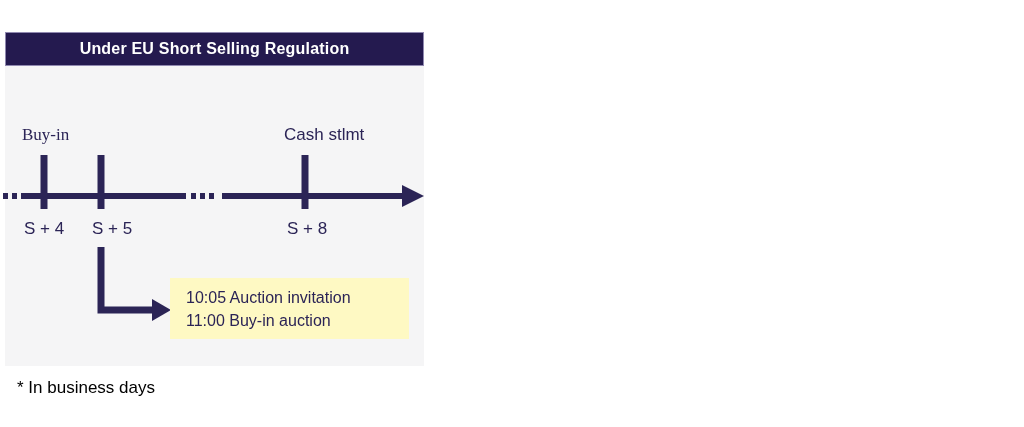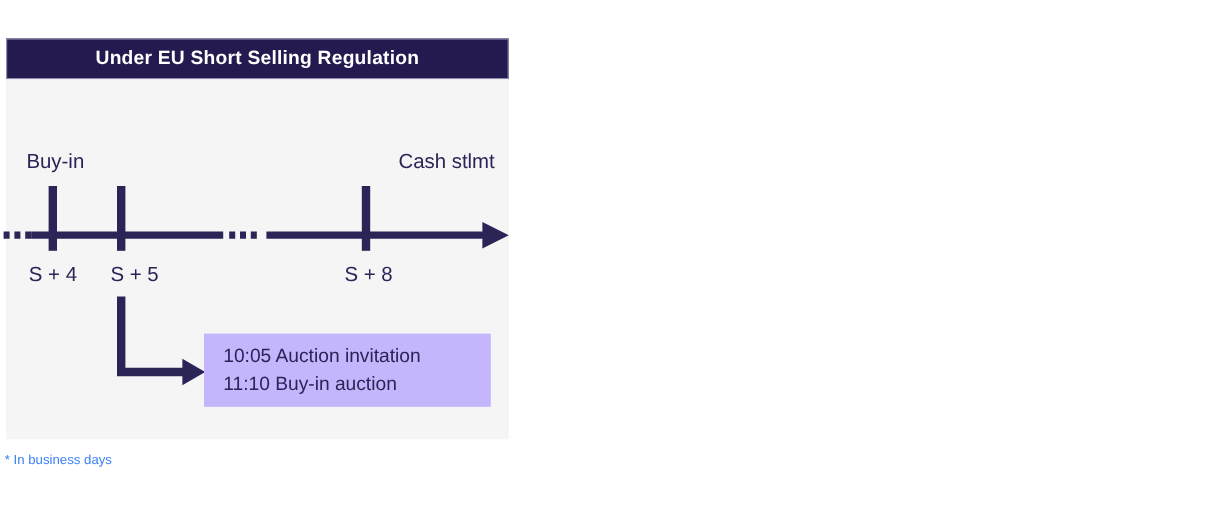--- a/index.html
+++ b/index.html
@@ -41,23 +41,23 @@
     width: 419px;
     height: 300px;
     background: #f5f5f6;
   }
 
   .tl-label {
     color: #2b2456;
     font-size: 17px;
     white-space: nowrap;
   }
-  .label-buyin   { left: 22px;  top: 125px; }
+  .label-buyin   { left: 22px;  top: 125px; font-family: Liberation Serif, serif; }
   .label-auction { left: 87px;  top: 125px; }
-  .label-cash    { left: 284px; top: 125px; margin-left: 48px; }
+  .label-cash    { left: 284px; top: 125px; }
 
   .day-label {
     color: #2b2456;
     font-size: 17px;
     white-space: nowrap;
   }
   .day-s4 { left: 24px;  top: 219px; text-align: center; }
   .day-s5 { left: 92px;  top: 219px; }
   .day-s8 { left: 287px; top: 219px; text-align: right; }
 
@@ -67,36 +67,36 @@
     width: 1024px;
     height: 427px;
     pointer-events: none;
   }
 
   .callout-box {
     left: 170px;
     top: 278px;
     width: 239px;
     height: 61px;
-    background: #c4b5fd;
+    background: #fef9c3;
     box-sizing: border-box;
     padding: 8px 0 0 16px;
   }
   .callout-line {
     color: #2b2456;
     font-size: 16px;
     line-height: 23px;
     white-space: nowrap;
   }
 
   .footnote {
-    left: 4px;
+    left: 17px;
     top: 378px;
-    color: #3b82f6;
-    font-size: 11px;
+    color: #000000;
+    font-size: 17px;
     white-space: nowrap;
   }
 </style>
 </head>
 <body>
 
 <div id="canvas">
 
   <div class="abs header-bar">
     <span class="header-title">Under EU Short Selling Regulation</span>
@@ -129,18 +129,18 @@
 
   <span class="abs tl-label label-buyin">Buy-in</span>
   <span class="abs tl-label label-cash">Cash stlmt</span>
 
   <span class="abs day-label day-s4">S + 4</span>
   <span class="abs day-label day-s5">S + 5</span>
   <span class="abs day-label day-s8">S + 8</span>
 
   <div class="abs callout-box">
     <div class="callout-line">10:05 Auction invitation</div>
-    <div class="callout-line">11:10 Buy-in auction</div>
+    <div class="callout-line">11:00 Buy-in auction</div>
   </div>
 
   <div class="abs footnote">* In business days</div>
 
 </div>
 
 </body></html>

